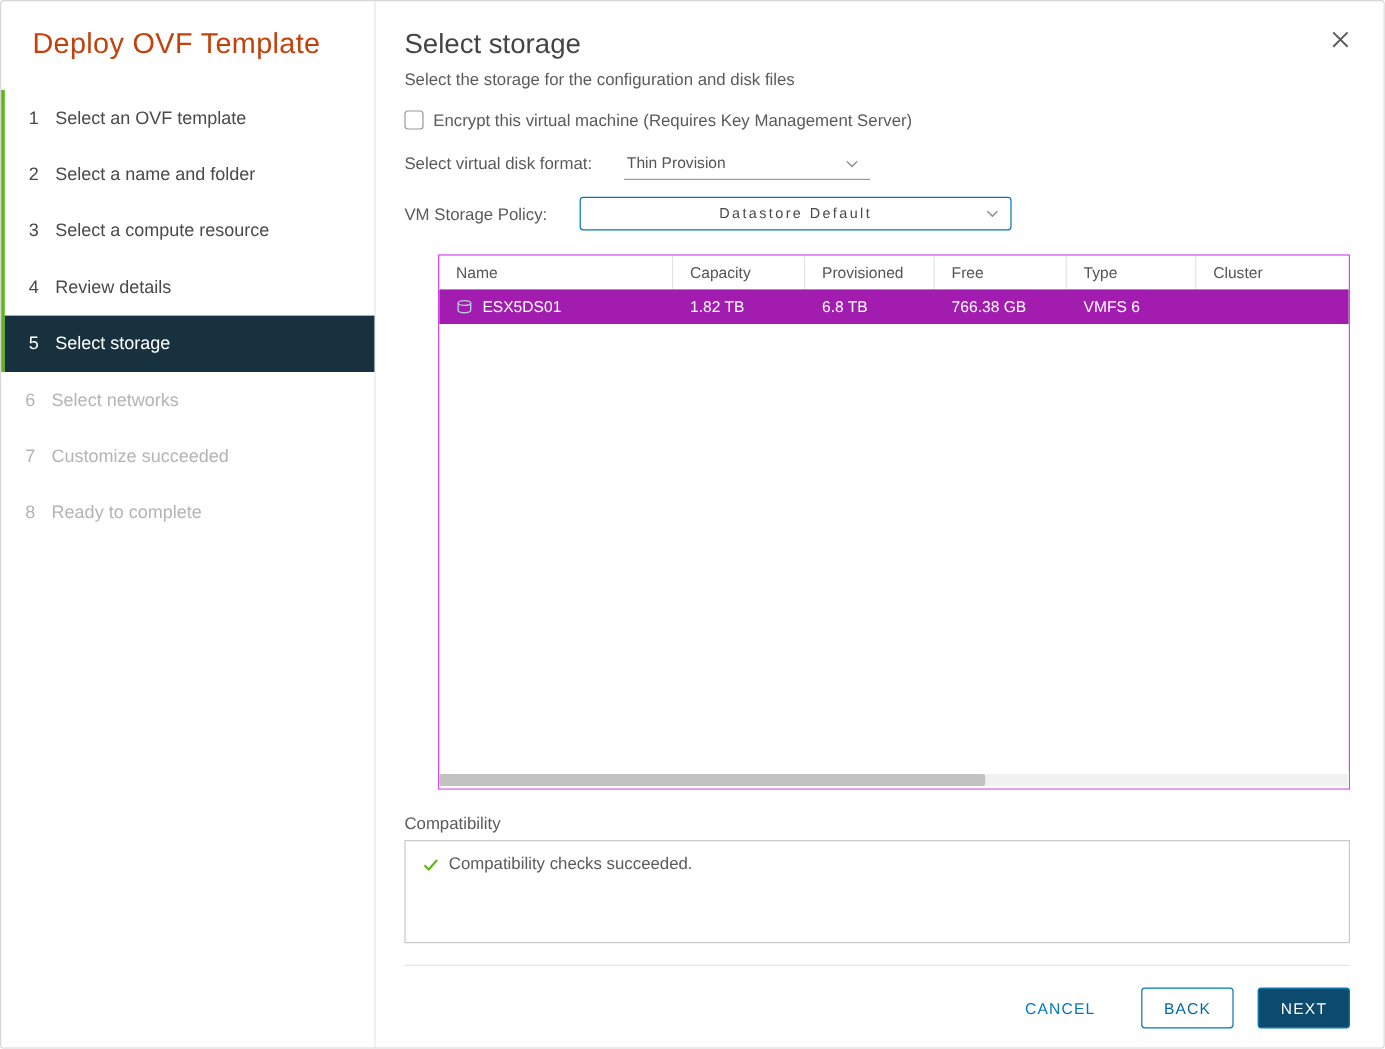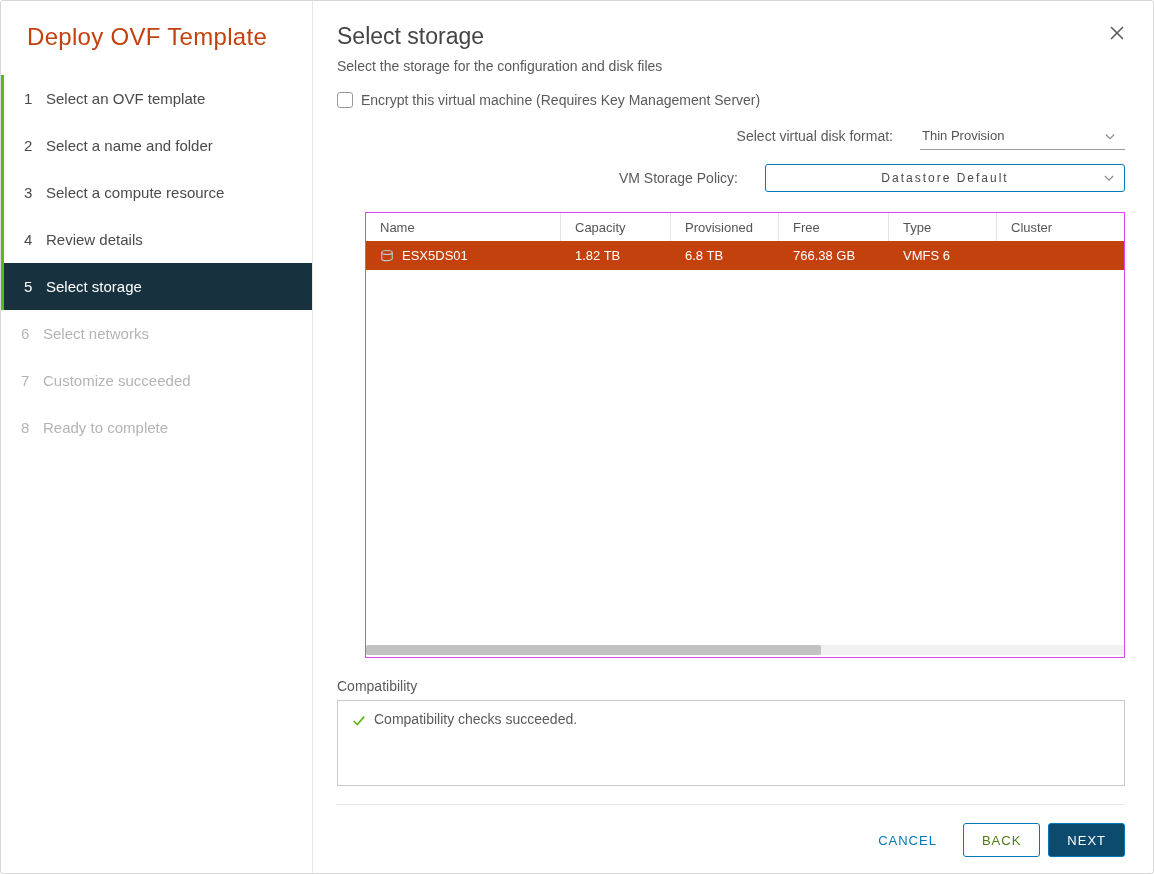--- a/index.html
+++ b/index.html
@@ -63,21 +63,21 @@
     margin-bottom: 18px;
   }
   .close-x {
     position: absolute;
     top: 24px; right: 22px;
     width: 22px; height: 22px;
     cursor: pointer;
     color: #5a5a5a;
   }
   .row { display: flex; align-items: center; gap: 8px; font-size: 14px; color: #5a5a5a; margin-bottom: 14px; }
-  .row-wide { justify-content: flex-end; gap: 27px; }
+  .row-wide { justify-content: flex-start; gap: 27px; }
   .checkbox {
     width: 16px; height: 16px;
     border: 1px solid #9a9a9a;
     border-radius: 3px;
     display: inline-block;
     flex: 0 0 16px;
   }
   .select {
     position: relative;
     height: 28px;
@@ -133,21 +133,21 @@
   .c-cap  { flex: 0 0 110px; }
   .c-prov { flex: 0 0 108px; }
   .c-free { flex: 0 0 110px; }
   .c-type { flex: 0 0 108px; }
   .c-clus { flex: 1; }
   .table-body { flex: 1; overflow: hidden; position: relative; }
   .table-row {
     height: 29px;
     align-items: center;
     color: #fff;
-    background: #c2410c;
+    background: #a21caf;
     cursor: pointer;
   }
   .td.c-name { display:flex; align-items:center; gap:8px;}
   .ds-icon { width: 14px; height: 14px; }
   .hscroll {
     height: 14px;
     display: flex;
     align-items: center;
     background: #fff;
   }
@@ -172,33 +172,33 @@
     gap: 8px;
   }
   .check-icon { color: #5eb715; flex: 0 0 14px; margin-top: 3px;}
   
   .footer {
     border-top: 1px solid #e6e6e6;
     margin-top: 18px;
     padding-top: 18px;
     display: flex;
     justify-content: flex-end;
-    gap: 8px;
+    gap: 20px;
   }
   .btn {
     height: 34px;
     padding: 0 18px;
     font-size: 13px;
     letter-spacing: 1px;
     border-radius: 3px;
     cursor: pointer;
     display:flex; align-items:center;
   }
   .btn-cancel { color: #0079b8; background: #fff; border: none; }
-  .btn-back   { color: #4d7c0f; background: #fff; border: 1px solid #0079b8; }
+  .btn-back   { color: #0369a1; background: #fff; border: 1px solid #0079b8; }
   .btn-next   { color: #fff; background: #0c4a6e; border: 1px solid #0079b8; }
 </style>
 </head>
 <body>
 
 <div class="dialog">
 
   <div class="wizard-side">
     <div class="wizard-title">Deploy OVF Template</div>
     <div class="wizard-steps">

